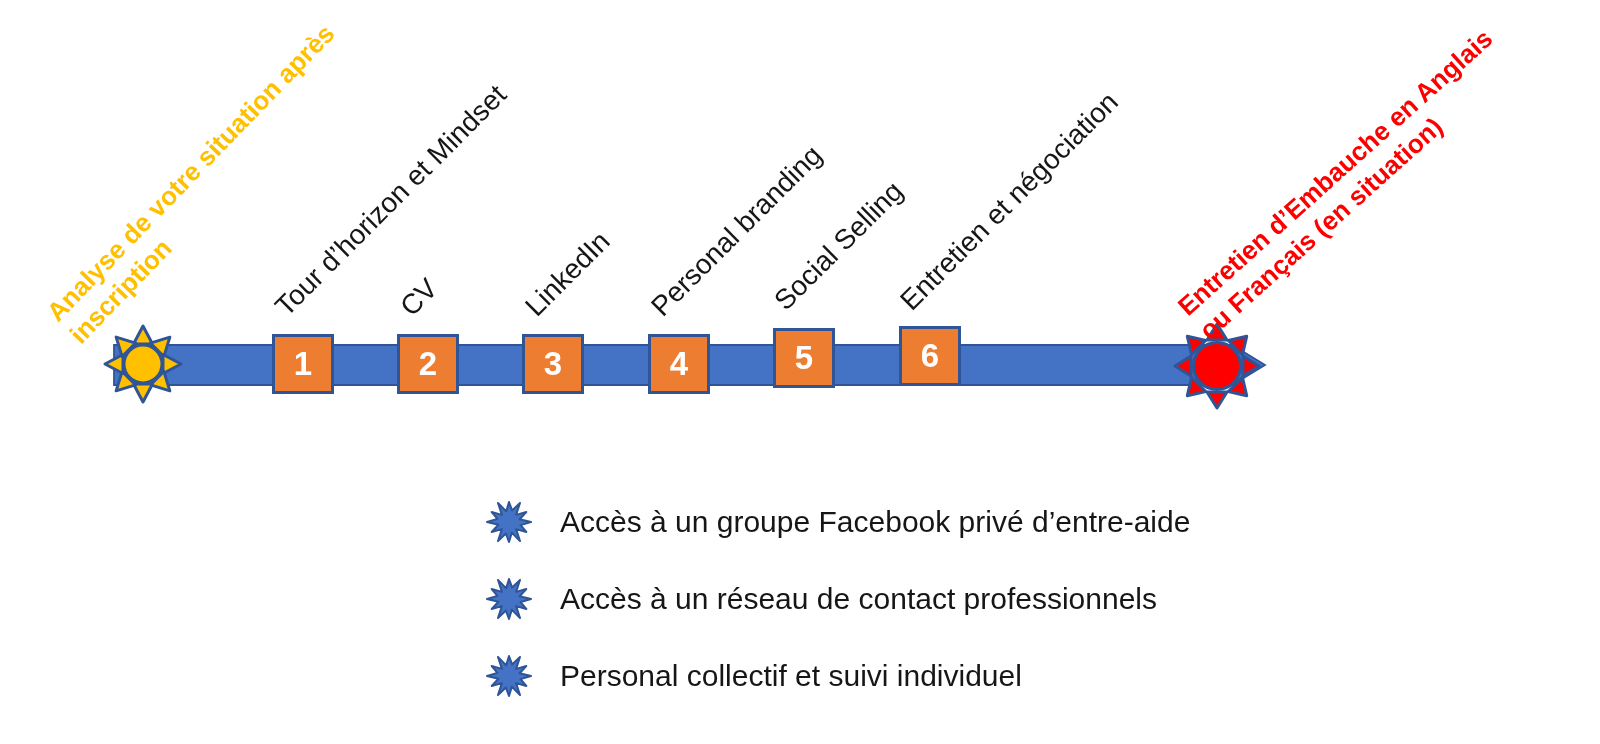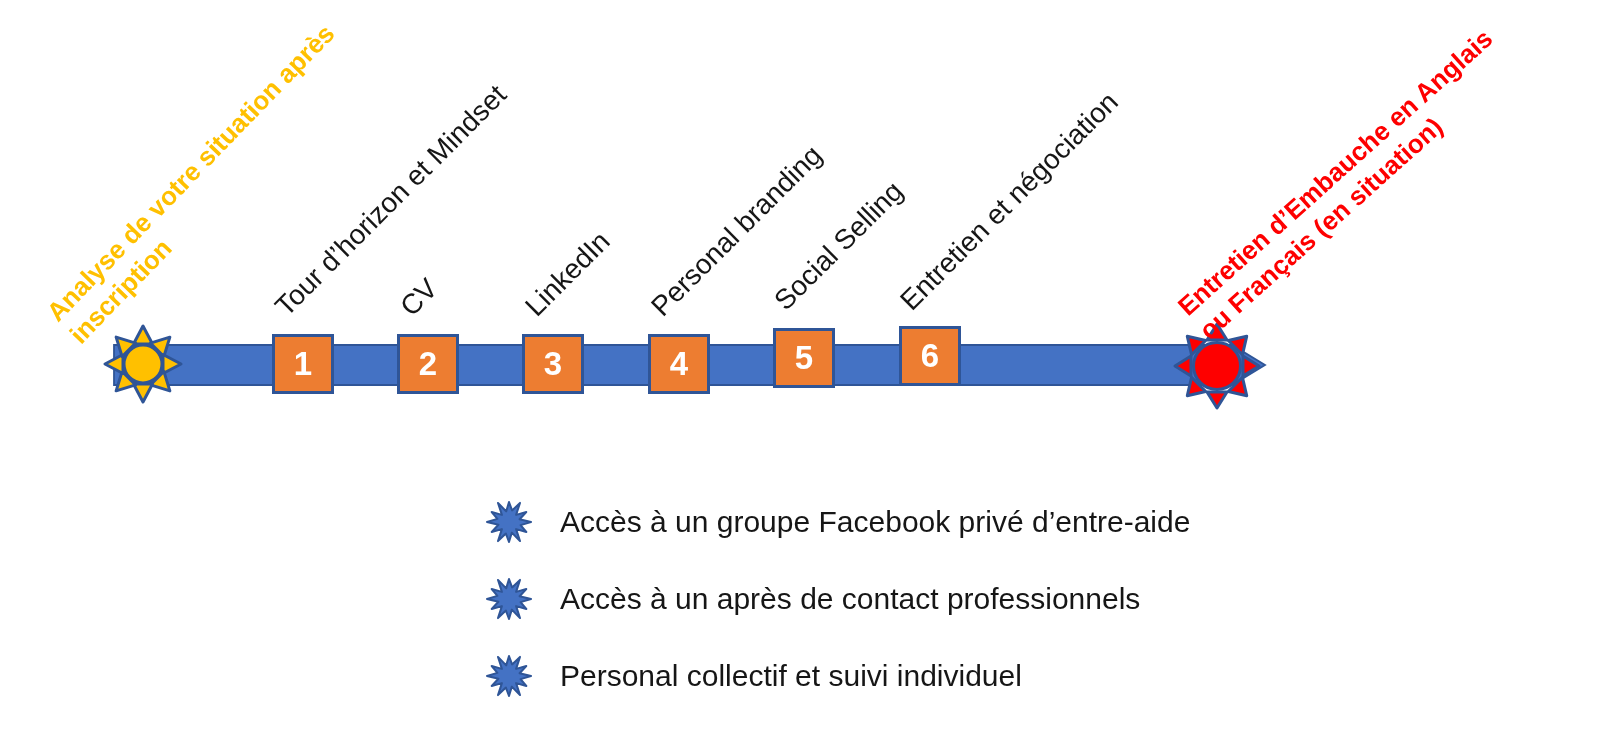--- a/index.html
+++ b/index.html
@@ -104,21 +104,21 @@
     <div class="benefit-row">
       <svg class="burst" viewBox="-25 -25 50 50">
         <polygon class="burst-shape" points="0.0,-20.0 3.1,-11.6 11.0,-19.1 7.1,-7.1 17.3,-10.0 10.6,-2.8 22.0,0.0 11.6,3.1 17.3,10.0 7.1,7.1 11.0,19.1 2.8,10.6 0.0,20.0 -3.1,11.6 -11.0,19.1 -7.1,7.1 -17.3,10.0 -10.6,2.8 -22.0,0.0 -11.6,-3.1 -17.3,-10.0 -7.1,-7.1 -11.0,-19.1 -2.8,-10.6"></polygon>
       </svg>
       <span class="benefit-text">Accès à un groupe Facebook privé d’entre-aide</span>
     </div>
     <div class="benefit-row">
       <svg class="burst" viewBox="-25 -25 50 50">
         <polygon class="burst-shape" points="0.0,-20.0 3.1,-11.6 11.0,-19.1 7.1,-7.1 17.3,-10.0 10.6,-2.8 22.0,0.0 11.6,3.1 17.3,10.0 7.1,7.1 11.0,19.1 2.8,10.6 0.0,20.0 -3.1,11.6 -11.0,19.1 -7.1,7.1 -17.3,10.0 -10.6,2.8 -22.0,0.0 -11.6,-3.1 -17.3,-10.0 -7.1,-7.1 -11.0,-19.1 -2.8,-10.6"></polygon>
       </svg>
-      <span class="benefit-text">Accès à un après de contact professionnels</span>
+      <span class="benefit-text">Accès à un réseau de contact professionnels</span>
     </div>
     <div class="benefit-row">
       <svg class="burst" viewBox="-25 -25 50 50">
         <polygon class="burst-shape" points="0.0,-20.0 3.1,-11.6 11.0,-19.1 7.1,-7.1 17.3,-10.0 10.6,-2.8 22.0,0.0 11.6,3.1 17.3,10.0 7.1,7.1 11.0,19.1 2.8,10.6 0.0,20.0 -3.1,11.6 -11.0,19.1 -7.1,7.1 -17.3,10.0 -10.6,2.8 -22.0,0.0 -11.6,-3.1 -17.3,-10.0 -7.1,-7.1 -11.0,-19.1 -2.8,-10.6"></polygon>
       </svg>
       <span class="benefit-text">Personal collectif et suivi individuel</span>
     </div>
   </div>
 
 </div>

